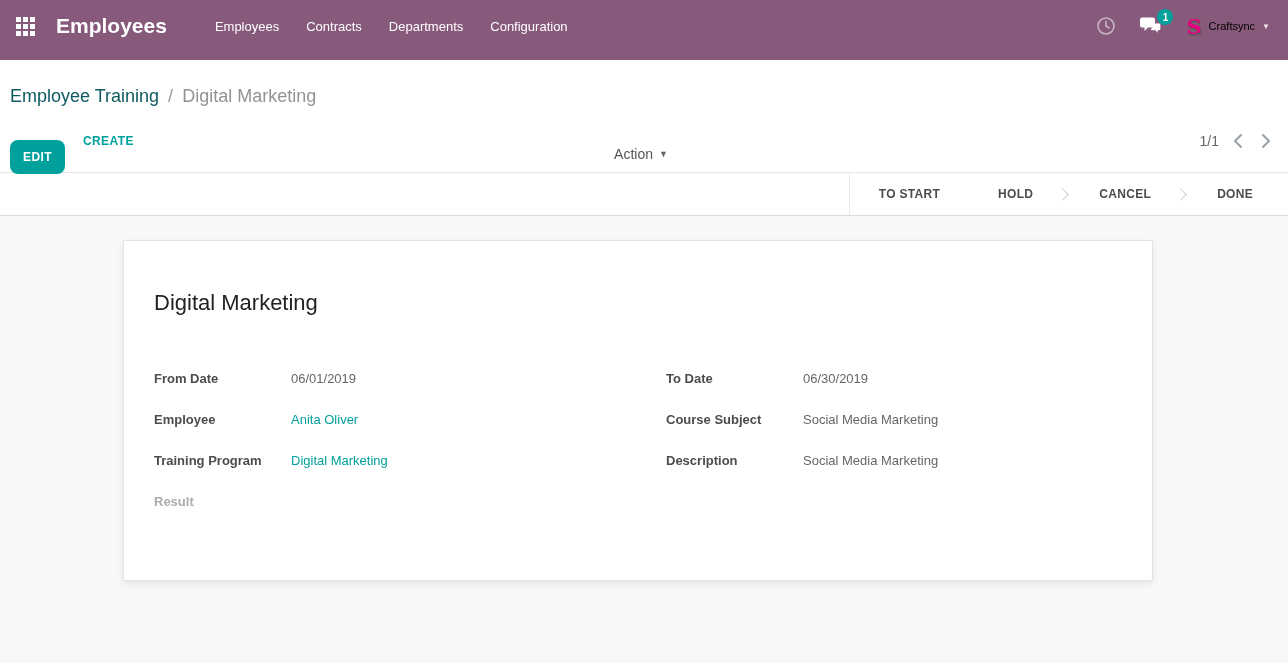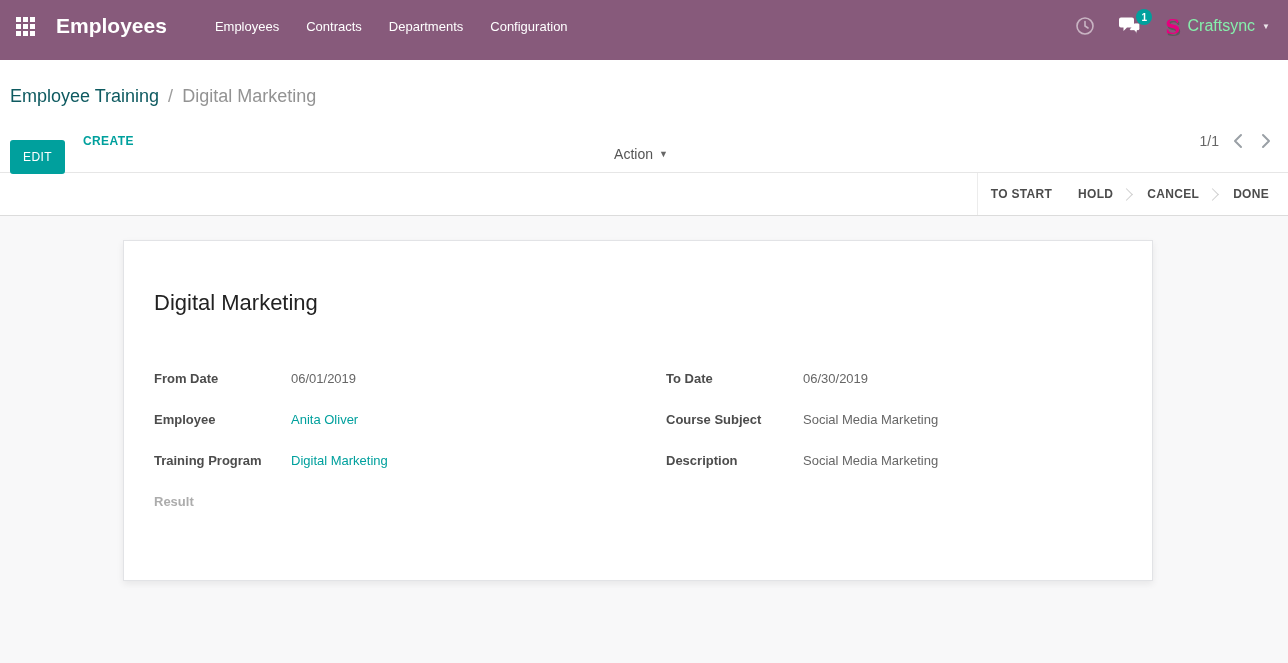--- a/index.html
+++ b/index.html
@@ -41,39 +41,39 @@
     font-size: 10px; font-weight: 700;
     display: flex; align-items: center; justify-content: center;
     padding: 0 4px;
   }
   .user-menu { display: flex; align-items: center; gap: 7px; cursor: pointer; }
   .logo-s {
     font-size: 21px; font-weight: 700; color: #e6007e;
     text-shadow: 1px 2px 0 #5a5a5a;
     line-height: 1; font-family: "DejaVu Serif", serif;
   }
-  .user-name { color: #86efac; font-size: 16px; }
+  .user-name { color: #000000; font-size: 11px; }
   .user-caret { color: rgba(255,255,255,.85); font-size: 8px; }
 
   
   .control-panel { background: #fff; padding: 26px 16px 0 10px; }
   .breadcrumb { font-size: 18px; }
   .bc-parent { color: #0e5a60; cursor: pointer; }
   .bc-sep { color: #9c9c9c; margin: 0 4px; }
   .bc-current { color: #939393; }
 
   .cp-buttons {
     position: relative;
     display: flex; align-items: center;
     margin-top: 17px; padding-bottom: 14px; height: 48px;
   }
   .btn-edit {
     background: #00A09D; color: #fff; border: none;
-    font-size: 12px; font-weight: 400; letter-spacing: .4px;
-    padding: 10px 13px; border-radius: 3px; cursor: pointer;
+    font-size: 12px; font-weight: 700; letter-spacing: .4px;
+    padding: 10px 13px; border-radius: 8px; cursor: pointer;
     font-family: "Liberation Sans", sans-serif;
     margin-top: 32px;
   }
   .btn-create {
     background: none; border: none; color: #00A09D;
     font-size: 12px; font-weight: 700; letter-spacing: .4px;
     margin-left: 18px; cursor: pointer;
     font-family: "Liberation Sans", sans-serif;
   }
   .action-dd {
@@ -90,21 +90,21 @@
 
   
   .statusbar {
     height: 44px; background: #fff;
     border-top: 1px solid #e6e6e6; border-bottom: 1px solid #dcdcdc;
     display: flex; justify-content: flex-end; align-items: stretch;
     padding-right: 6px;
   }
   .sb-step {
     display: flex; align-items: center;
-    padding: 0 13px;
+    padding: 0 29px;
     font-size: 12px; font-weight: 700; letter-spacing: .3px;
     color: #4c4c4c; cursor: pointer; white-space: nowrap;
   }
   .sb-step.first { border-left: 1px solid #ececec; }
   .sb-step.active {
     background: #e2e3e5; color: #875A7B;
     padding: 0 24px 0 27px; margin: 0 2px;
     clip-path: polygon(0 0, calc(100% - 13px) 0, 100% 50%, calc(100% - 13px) 100%, 0 100%, 13px 50%);
   }
   .sb-sep {

